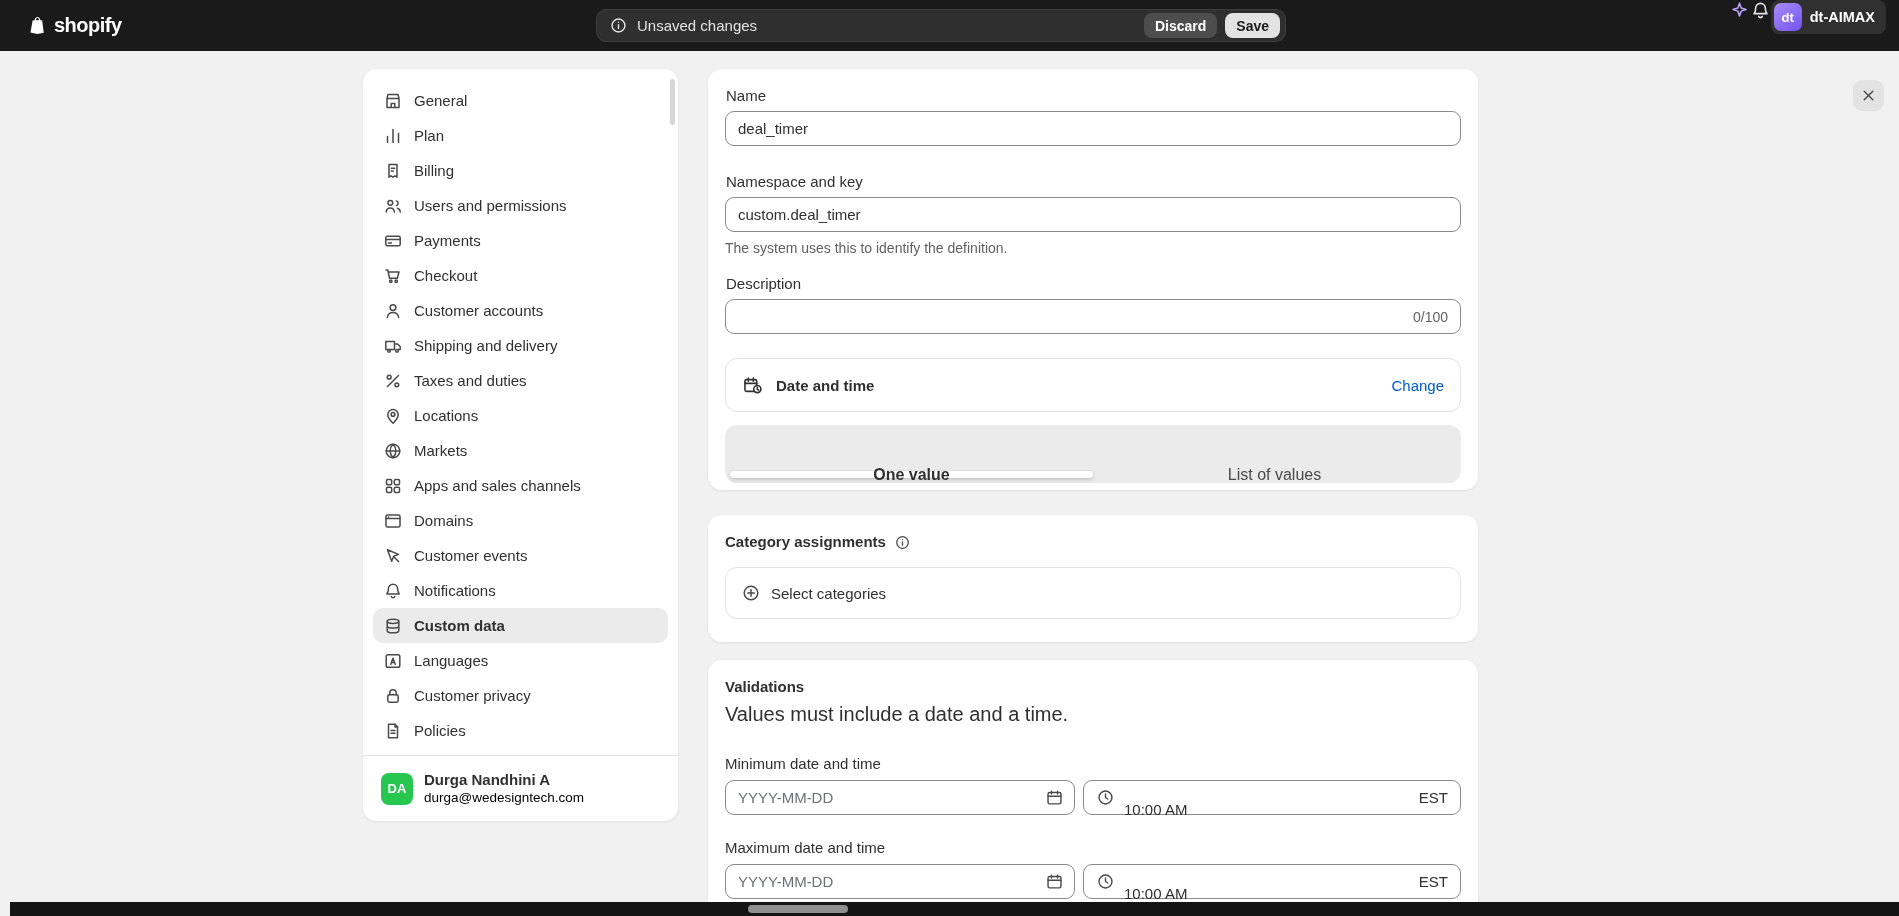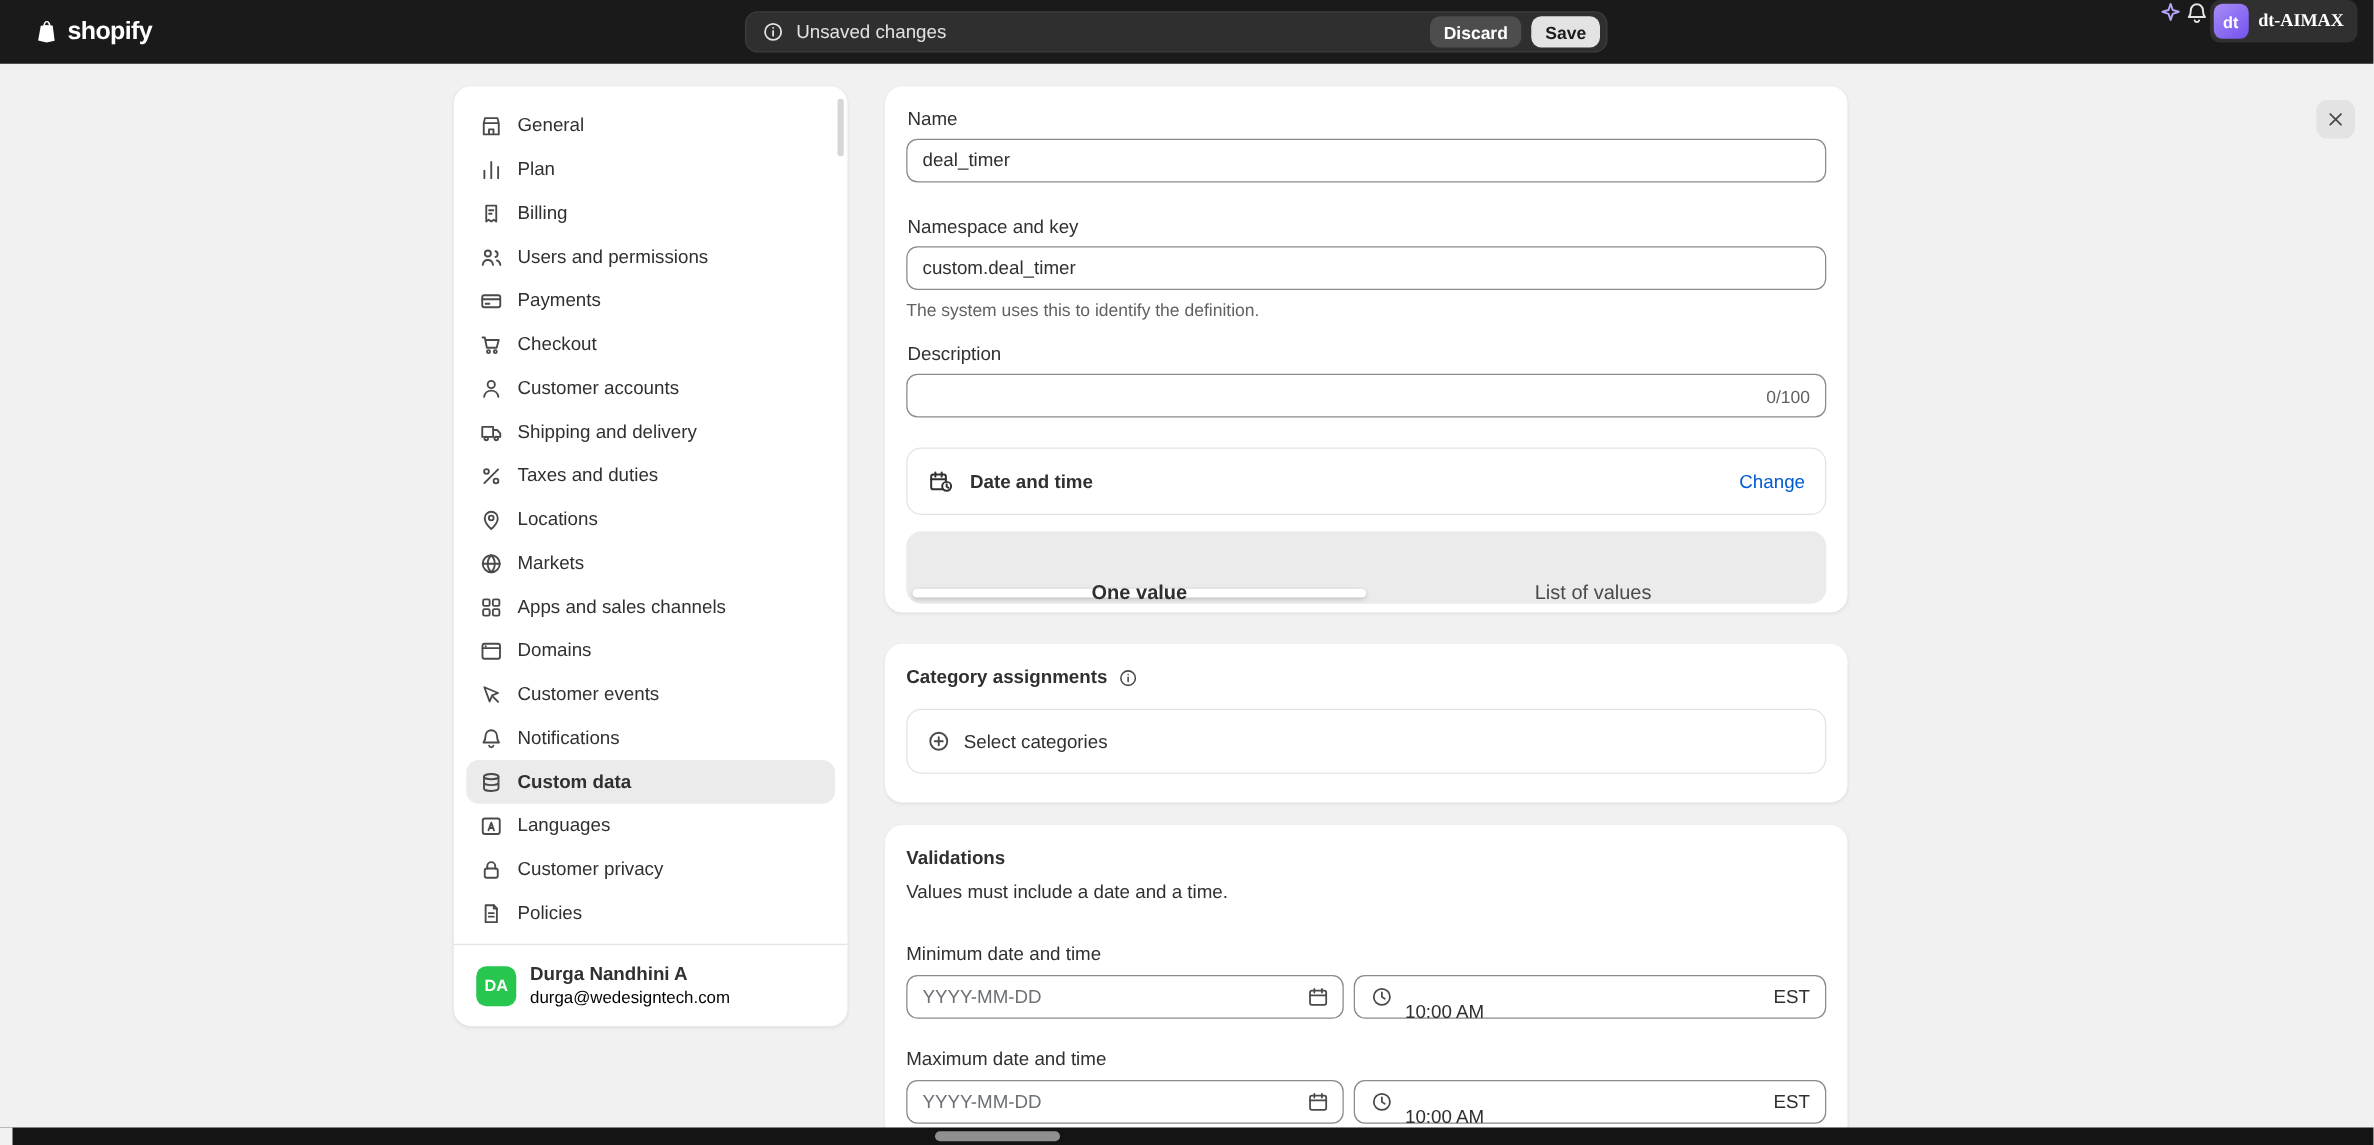--- a/index.html
+++ b/index.html
@@ -18,21 +18,21 @@
   .btn{border:none;border-radius:8px;height:25px;padding:0 11px;font-size:14px;font-weight:600;font-family:inherit;cursor:pointer;}
   .btn-discard{background:#4d4d4d;color:#fff;}
   .btn-save{background:#e3e3e3;color:#1a1a1a;}
   .topbar-right{position:absolute;right:13px;top:0;height:38px;display:flex;align-items:flex-start;gap:0;}
   .tb-ic{width:21px;height:21px;display:flex;cursor:pointer;}
   .ic-sparkle{color:#b9a3f8;}
   .ic-bell{color:#e3e3e3;}
   .store-chip{display:flex;align-items:center;gap:8px;background:#303030;border-radius:8px;padding:3px 11px 3px 3px;cursor:pointer;}
   .store-avatar{width:28px;height:28px;border-radius:7px;background:linear-gradient(140deg,#a78df7,#7452ee);
     color:#fff;font-size:13px;font-weight:700;display:flex;align-items:center;justify-content:center;}
-  .store-name{color:#fff;font-size:14.5px;font-weight:700;font-family:Liberation Serif, serif;}
+  .store-name{color:#fff;font-size:14.5px;font-weight:700;}
 
   
   .content{position:absolute;top:51px;left:0;width:1899px;height:851px;background:#f1f1f1;overflow:hidden;}
 
   
   .sidebar{position:absolute;left:363px;top:18px;width:315px;height:752px;background:#fff;border-radius:14px;
     box-shadow:0 1px 3px rgba(0,0,0,.08);padding:14px 10px 0;}
   .nav-item{height:35px;border-radius:10px;display:flex;align-items:center;gap:11px;padding:0 10px;font-size:15px;color:#303030;cursor:pointer;}
   .nav-item .ic{width:20px;height:20px;color:#4a4a4a;flex:none;display:flex;}
   .nav-item.selected{background:#ebebeb;font-weight:700;}
@@ -68,21 +68,21 @@
   .toggle-opt{flex:1;display:flex;align-items:center;justify-content:center;font-size:16px;color:#4a4a4a;border-radius:9px;cursor:pointer;margin-top:41px;}
   .toggle-opt.selected{background:#fff;box-shadow:0 2px 4px rgba(0,0,0,.14),0 0 0 1px rgba(0,0,0,.03);font-weight:700;color:#303030;}
 
   .card-title-row{display:flex;align-items:center;gap:8px;}
   .card-title{font-size:15px;font-weight:700;color:#303030;line-height:18px;}
   .info-ic{width:17px;height:17px;color:#4a4a4a;display:flex;cursor:pointer;}
   .select-box{margin-top:16px;border:1px solid #e3e3e3;border-radius:12px;height:52px;display:flex;align-items:center;gap:10px;
     padding:0 15px;cursor:pointer;font-size:15px;color:#303030;}
   .select-box .ic{width:20px;height:20px;color:#4a4a4a;display:flex;}
 
-  .card-sub{margin-top:9px;font-size:15px;color:#303030;line-height:18px;}
+  .card-sub{margin-top:9px;font-size:20px;color:#303030;line-height:18px;}
   .v-label{margin-top:32px;margin-bottom:7px;font-size:15px;color:#303030;line-height:18px;}
   .v-label.second{margin-top:24px;}
   .dt-row{display:flex;gap:8px;}
   .date-wrap{position:relative;width:350px;flex:none;}
   .date-input{padding-right:40px;}
   .in-ic{width:19px;height:19px;color:#4a4a4a;display:flex;}
   .date-cal-ic{position:absolute;right:11px;top:50%;transform:translateY(-50%);}
   .time-box{flex:1;border:1px solid #8a8a8a;border-radius:9px;height:35px;display:flex;align-items:center;gap:9px;padding:0 12px;cursor:text;background:#fff;}
   .time-value{font-size:15px;color:#303030;margin-top:24px;}
   .tz{margin-left:auto;font-size:15px;color:#303030;}

